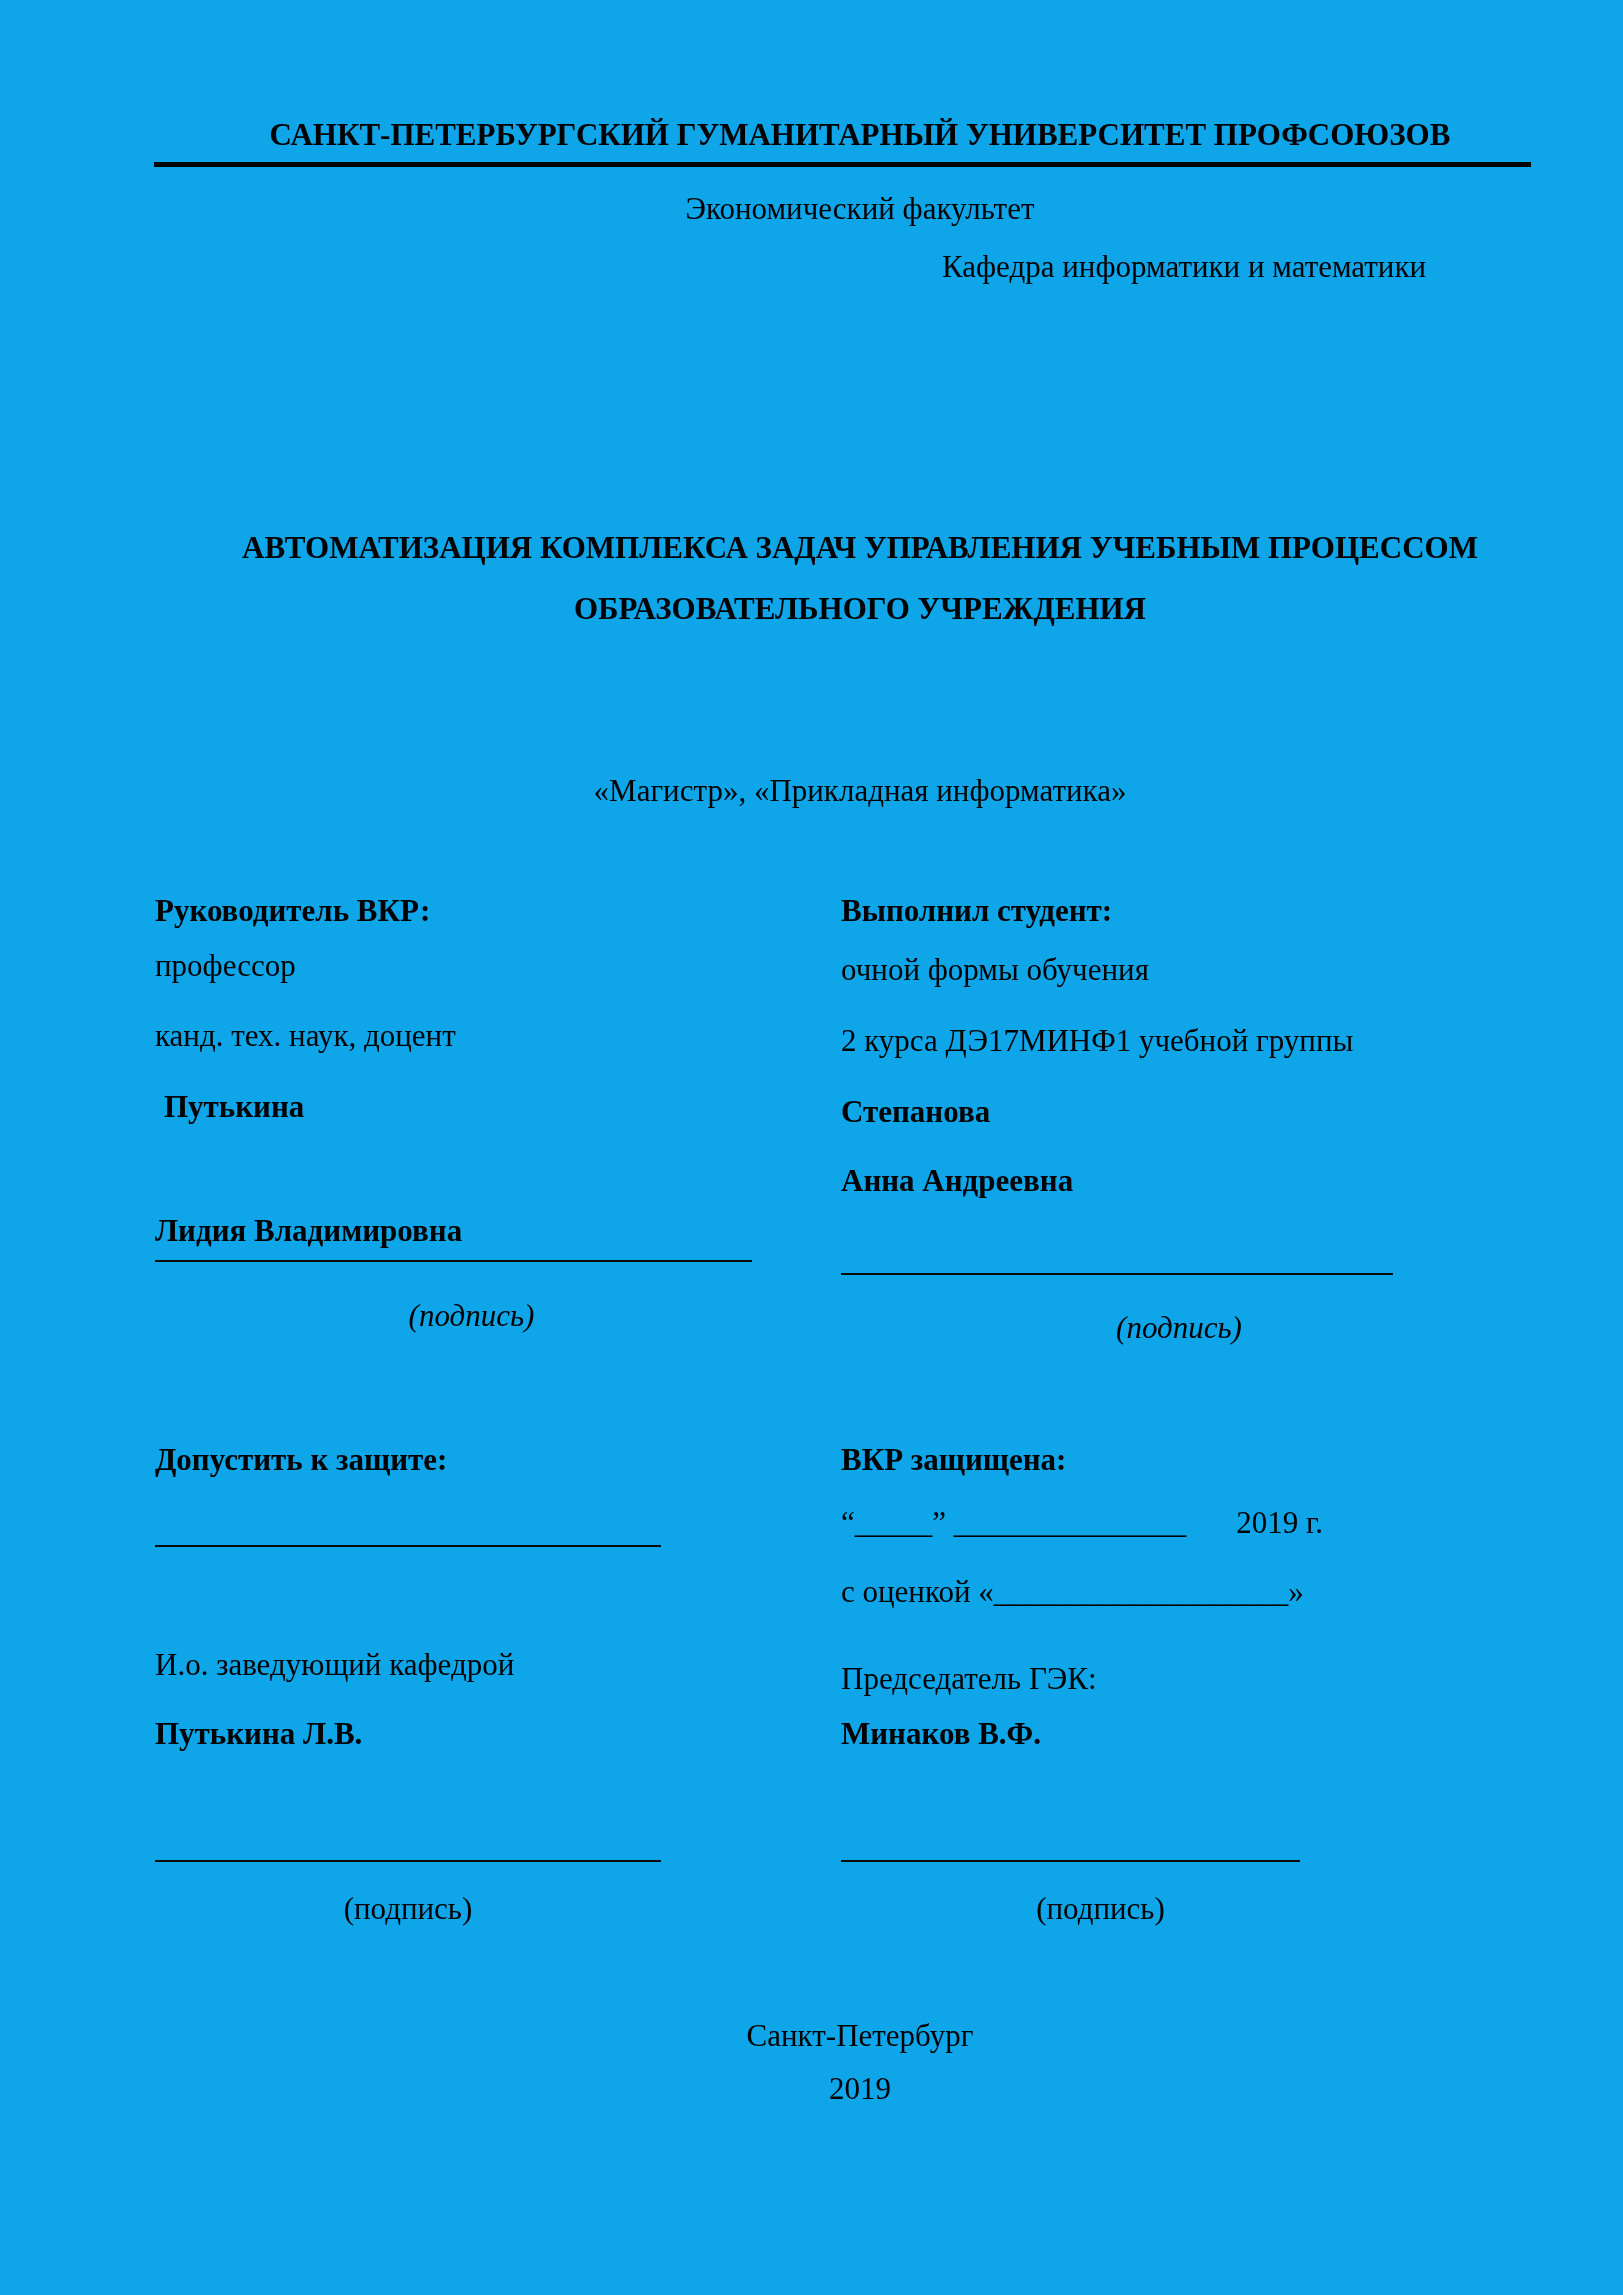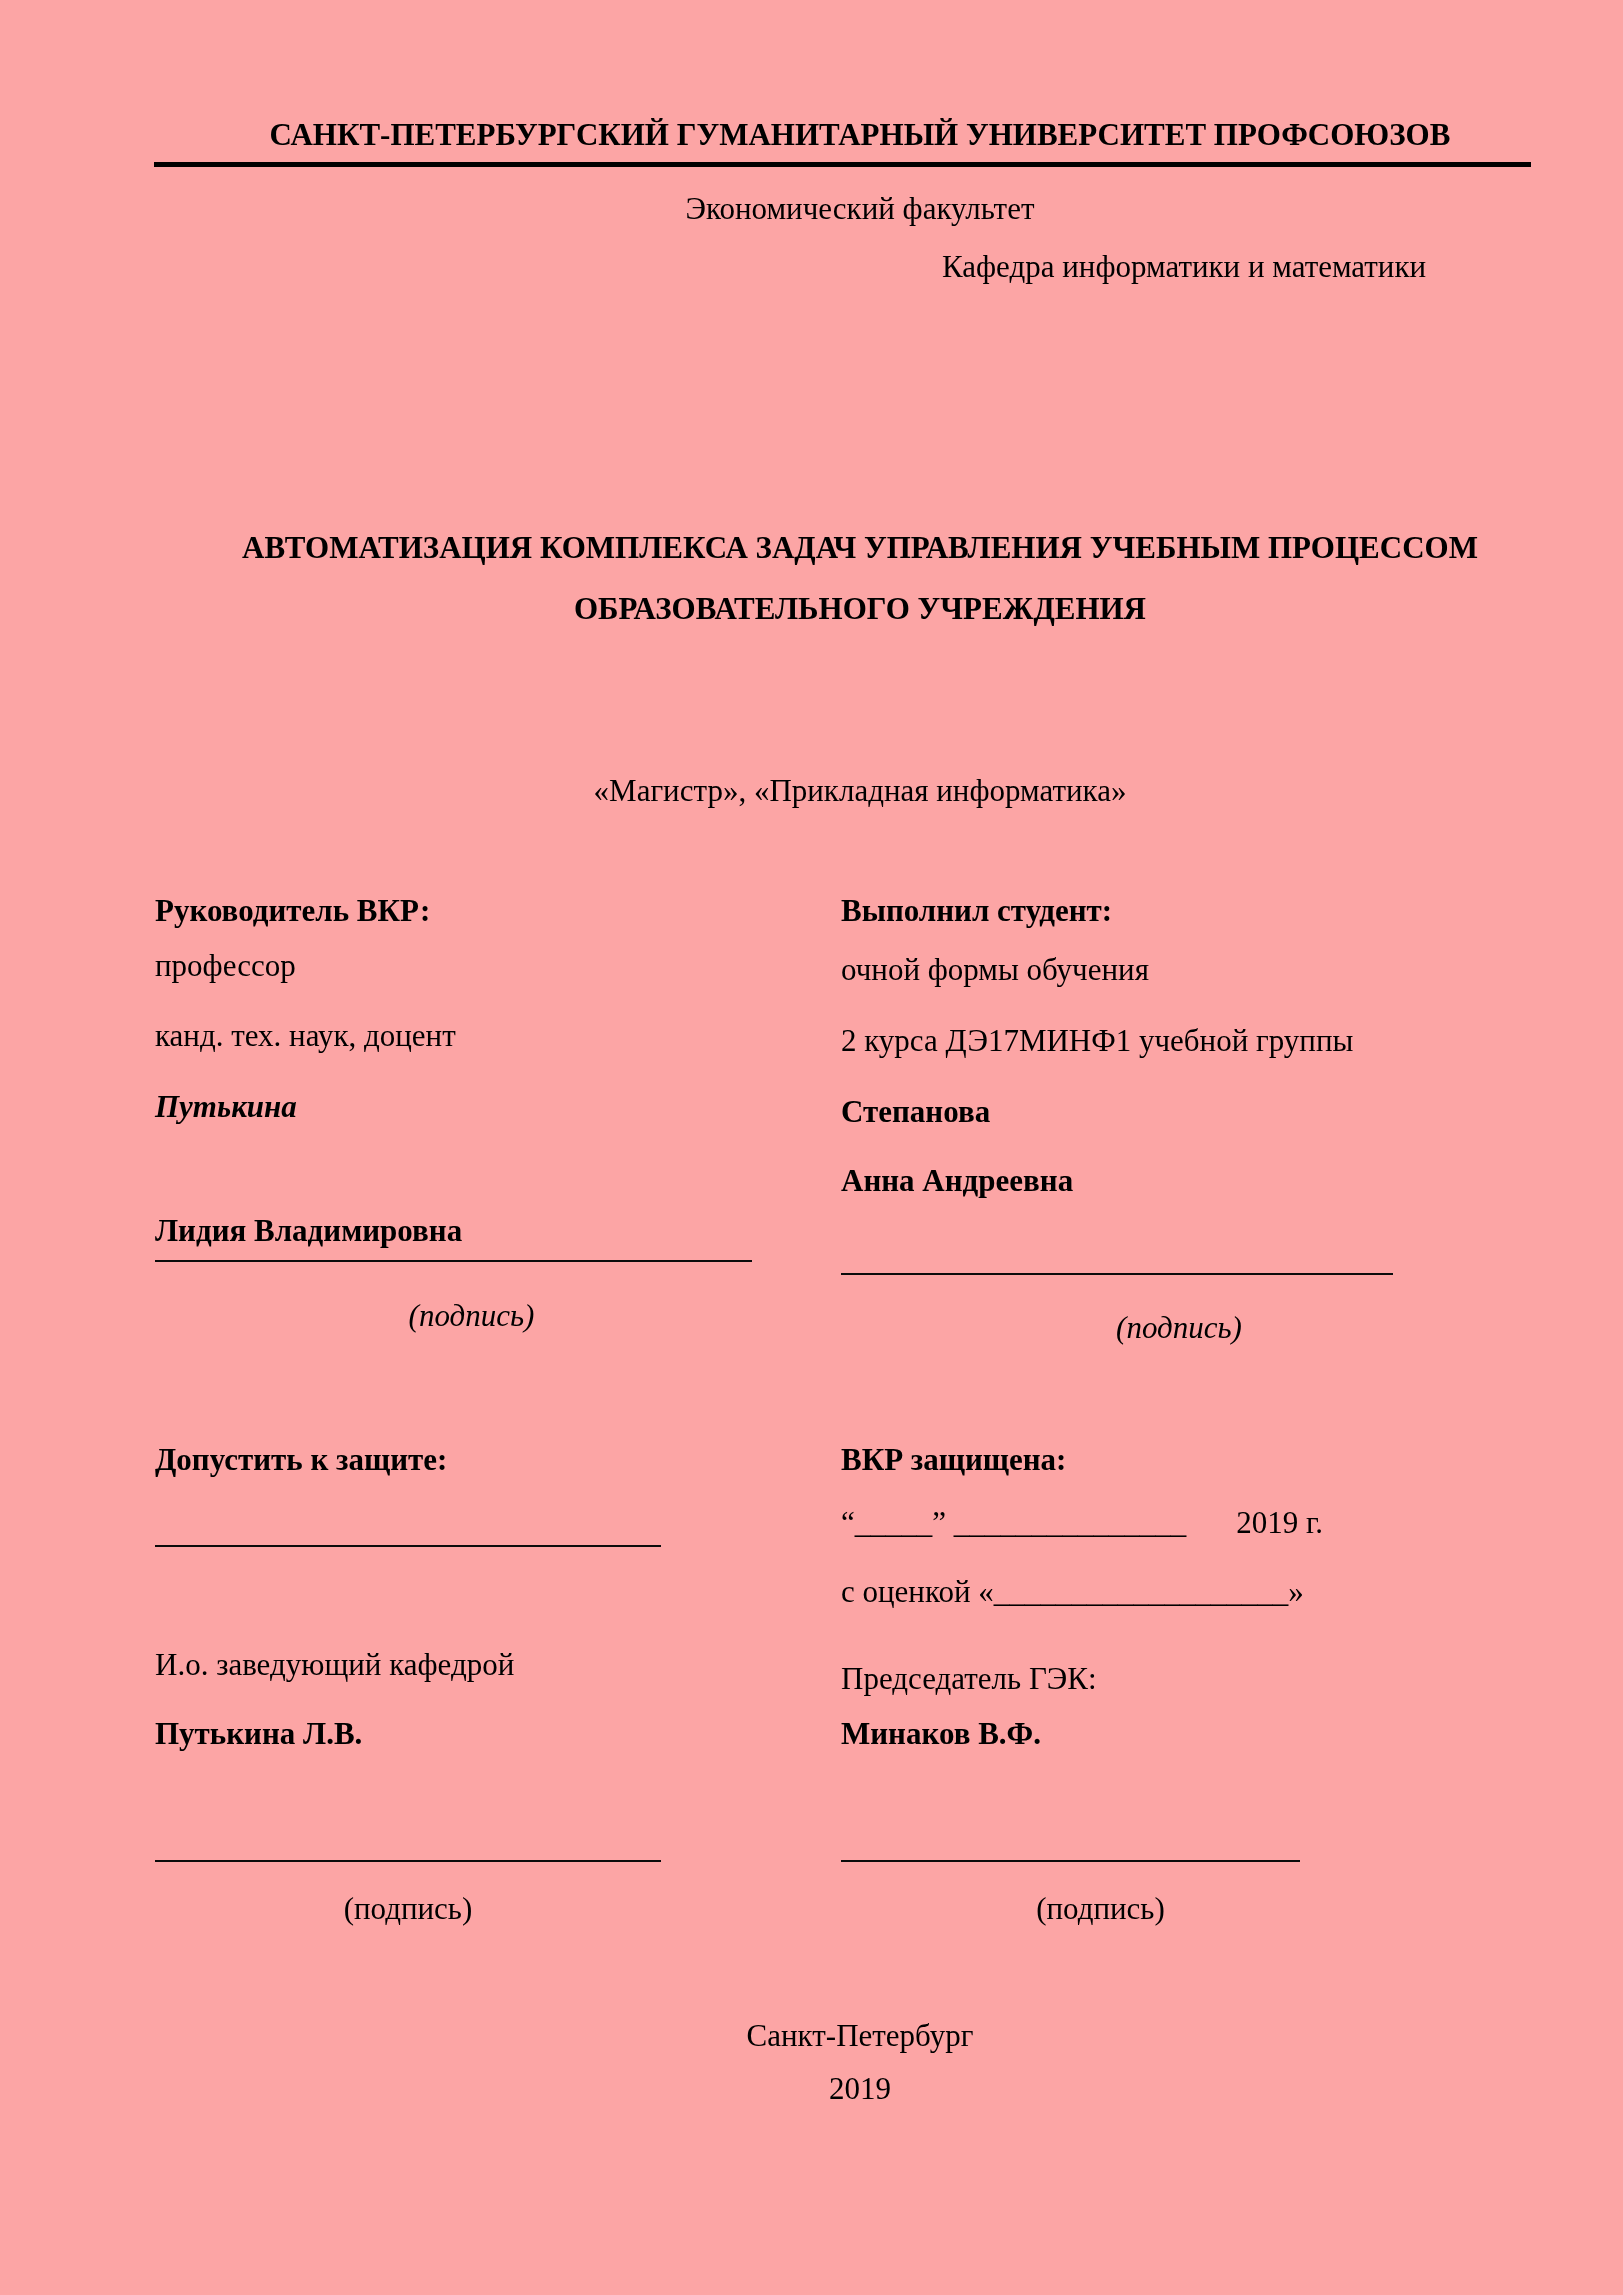--- a/index.html
+++ b/index.html
@@ -1,20 +1,20 @@
 <!DOCTYPE html>
 <html style="font-size:12.6px"><head>
 <meta charset="utf-8">
 <style>
   html,body { margin:0; padding:0; background:#888; }
   .page {
     position:relative;
     width:1623px; height:2295px;
     margin:0 auto;
-    background:#fca5a5;
+    background:#0ea5e9;
     font-family:"Liberation Serif","DejaVu Serif",serif;
     color:#000;
     font-size:31px;
     line-height:1.2;
     overflow:hidden;
   }
   .abs { position:absolute; white-space:nowrap; }
   .centered { left:181px; width:1358px; text-align:center; white-space:nowrap; }
   .b { font-weight:bold; }
   .i { font-style:italic; }
@@ -34,21 +34,21 @@
   <div class="abs" style="top:248px; left:942px;">Кафедра информатики и математики</div>
 
   <div class="abs centered b" style="top:529px;">АВТОМАТИЗАЦИЯ КОМПЛЕКСА ЗАДАЧ УПРАВЛЕНИЯ УЧЕБНЫМ ПРОЦЕССОМ</div>
   <div class="abs centered b" style="top:590px;">ОБРАЗОВАТЕЛЬНОГО УЧРЕЖДЕНИЯ</div>
 
   <div class="abs centered" style="top:772px;">«Магистр»,  «Прикладная информатика»</div>
 
   <div class="abs b" style="top:892px; left:155px;">Руководитель ВКР:</div>
   <div class="abs" style="top:947px; left:155px;">профессор</div>
   <div class="abs" style="top:1017px; left:155px;">канд. тех. наук, доцент</div>
-  <div class="abs b" style="top:1088px; left:155px;font-style:italic;">Путькина</div>
+  <div class="abs b" style="top:1088px; left:164px;">Путькина</div>
   <div class="abs b" style="top:1212px; left:155px;">Лидия Владимировна</div>
   <div class="abs blank" style="top:1260px; left:155px; width:597px;"></div>
   <div class="abs i ctr" style="top:1297px; left:173px; width:597px;">(подпись)</div>
 
   <div class="abs b" style="top:892px; left:841px;">Выполнил студент:</div>
   <div class="abs" style="top:951px; left:841px;">очной формы обучения</div>
   <div class="abs" style="top:1022px; left:841px;">2 курса  ДЭ17МИНФ1 учебной группы</div>
   <div class="abs b" style="top:1093px; left:841px;">Степанова</div>
   <div class="abs b" style="top:1162px; left:841px;">Анна Андреевна</div>
   <div class="abs blank" style="top:1273px; left:841px; width:552px;"></div>

